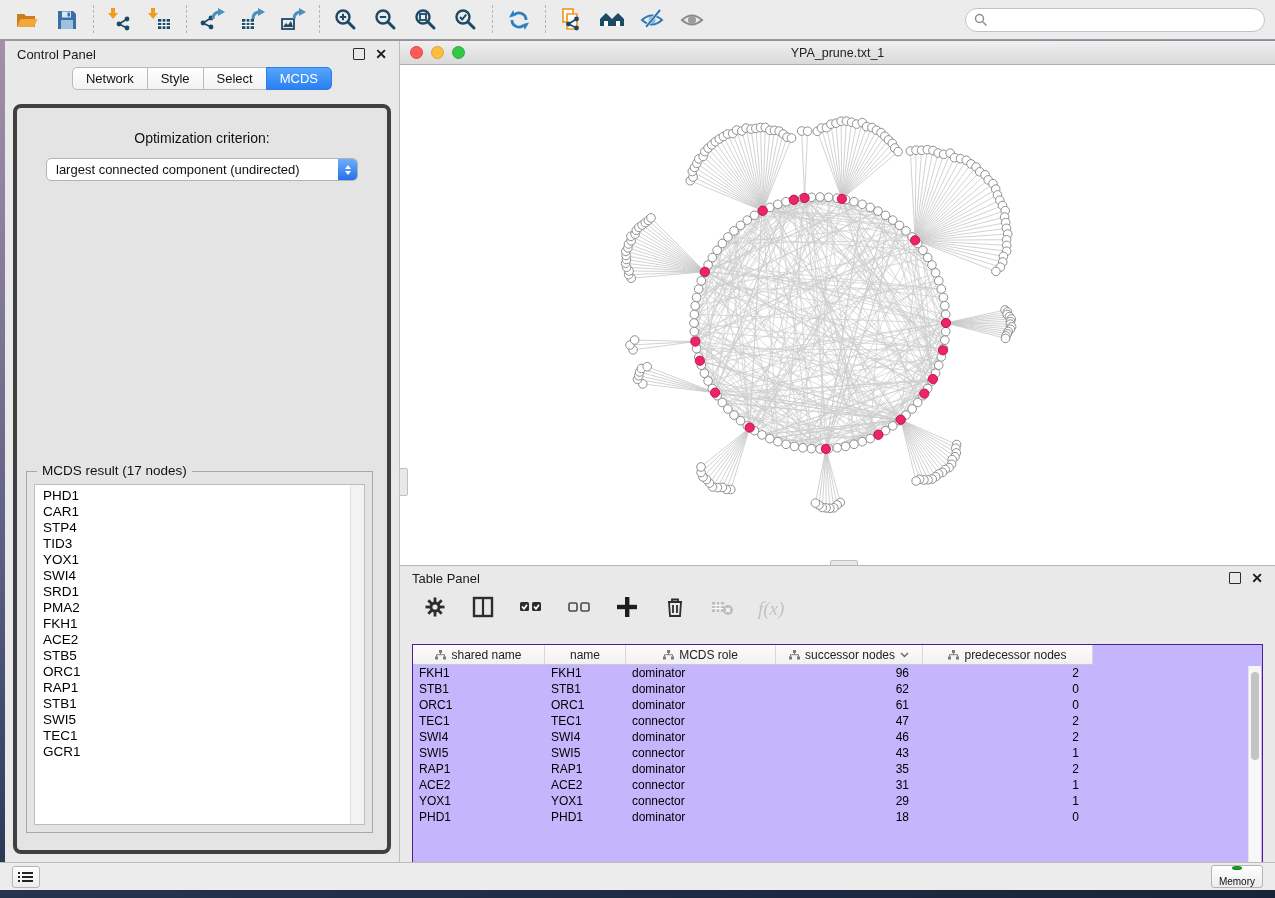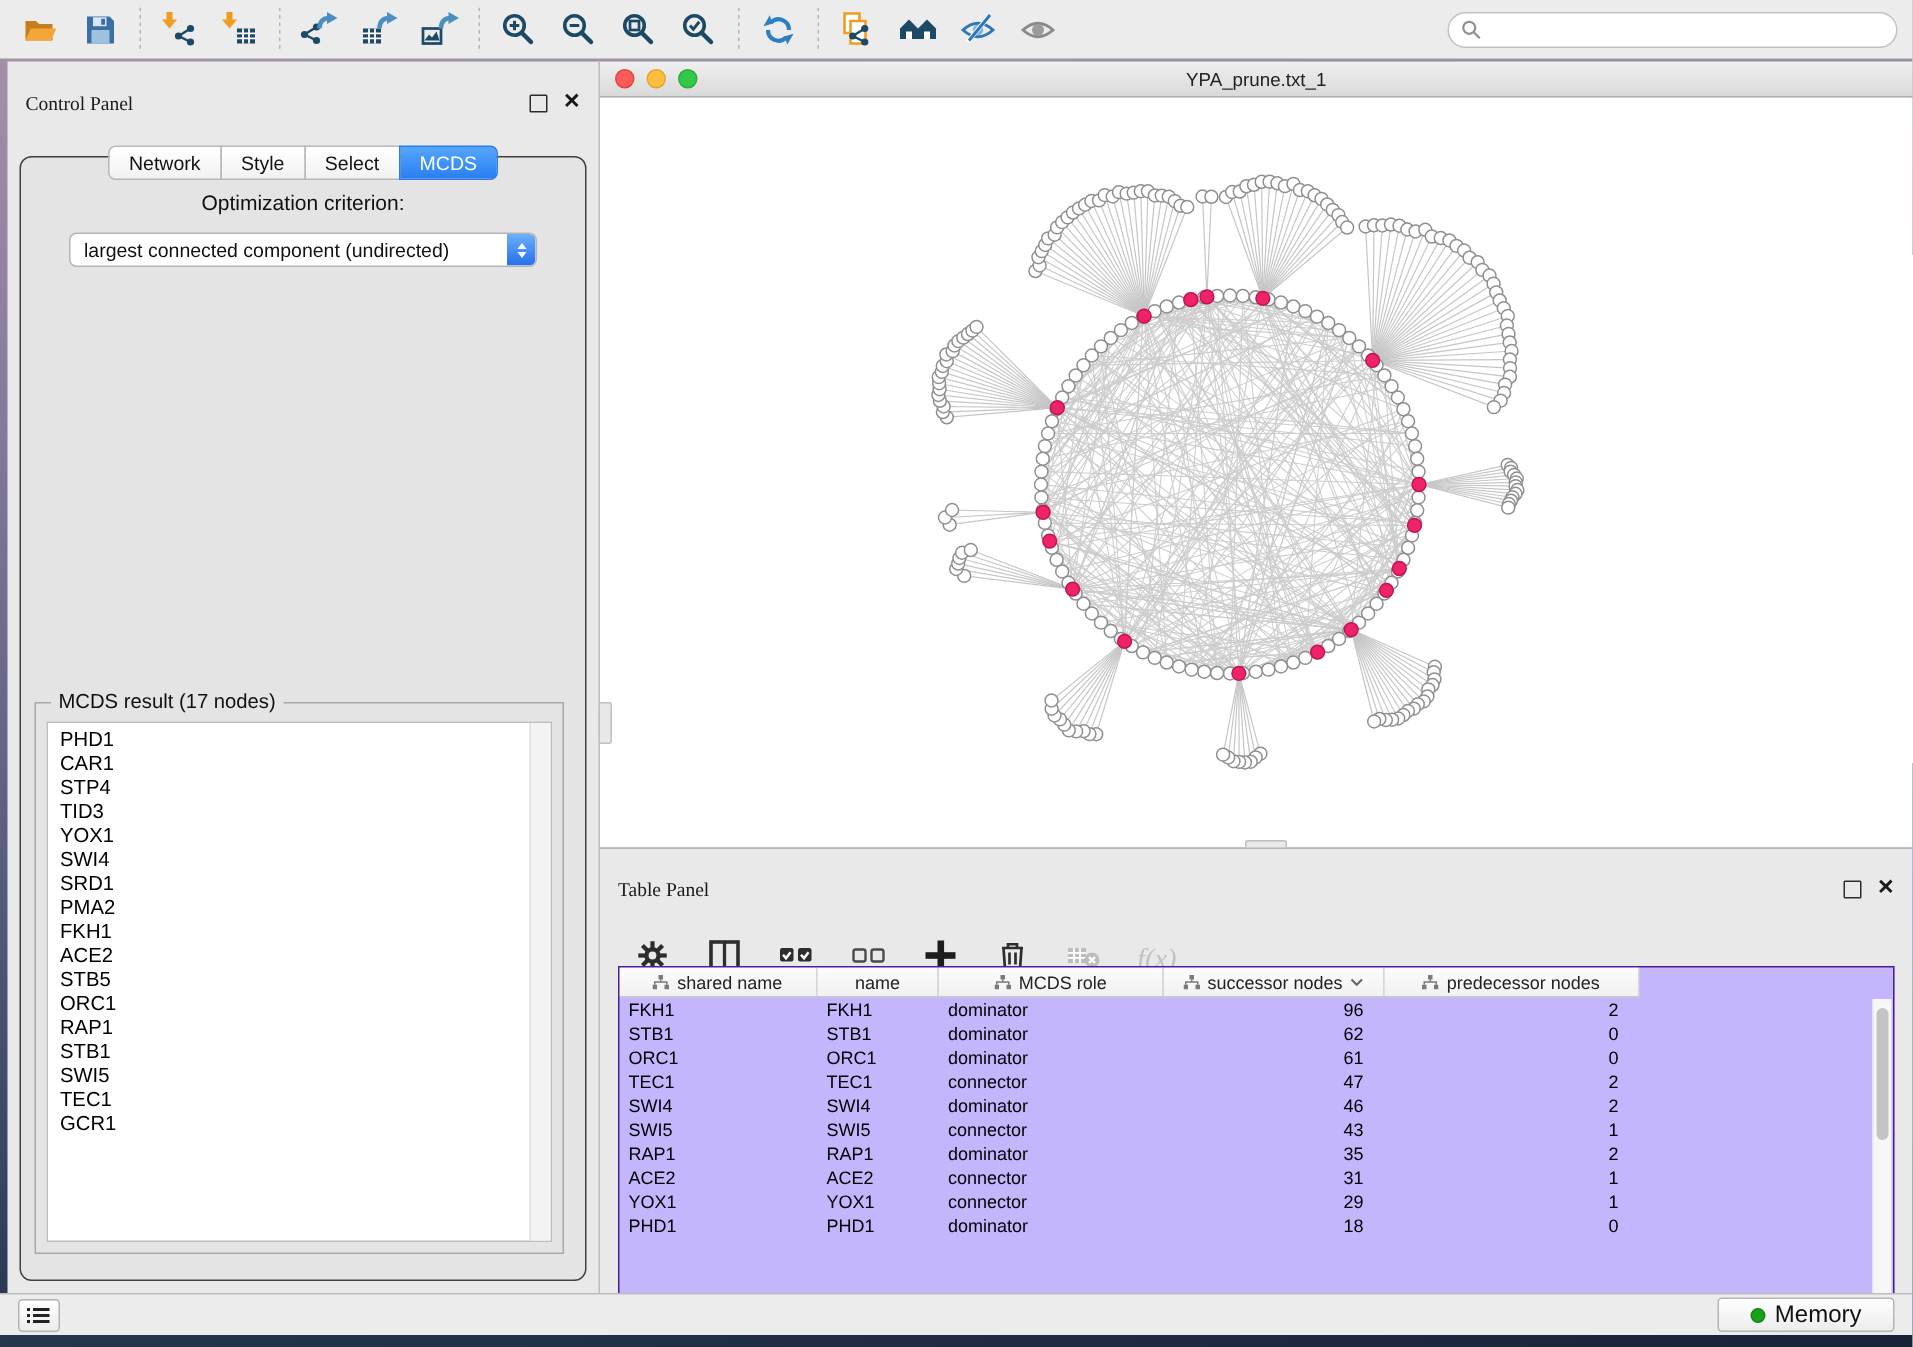--- a/index.html
+++ b/index.html
@@ -16,32 +16,32 @@
   .tsep{width:1px;height:30px;margin:0 9px;background-image:linear-gradient(#b5b5b5 55%,transparent 0);background-size:1px 5px;}
   .tbtn{width:34px;height:32px;display:flex;align-items:center;justify-content:center;border-radius:4px;}
   .tbtn svg{display:block;}
   .searchbox{margin-left:auto;display:flex;align-items:center;background:#fff;border:1px solid #c2c2c2;
     border-radius:12px;height:24px;width:300px;padding:0 8px;box-sizing:border-box;}
   .searchbox input{border:none;outline:none;flex:1;font:13px "Liberation Sans",sans-serif;background:transparent;margin-left:6px;}
   
   .workspace{position:absolute;left:5px;top:41px;width:1270px;height:821px;display:flex;}
   
   .cpanel{width:395px;height:100%;background:#e9e9e9;position:relative;box-sizing:border-box;border-right:1px solid #bdbdbd;}
-  .panel-titlebar{height:26px;display:flex;align-items:center;padding:15px 12px;font-size:13px;color:#1a1a1a;font-family:Liberation Serif, serif;}
+  .panel-titlebar{height:26px;display:flex;align-items:center;padding:0 12px;font-size:13px;color:#1a1a1a;}
   .panel-winbtns{margin-left:auto;display:flex;align-items:center;gap:10px;}
   .float-btn{width:10px;height:10px;border:1.6px solid #2c2c2c;border-radius:1px;display:inline-block;}
   .close-btn{font-size:14px;font-weight:bold;color:#1a1a1a;line-height:10px;}
   .seg-row{display:flex;justify-content:center;position:relative;z-index:2;}
   .seg-btn{padding:2px 13px;font-size:13px;color:#111;background:linear-gradient(#ffffff,#f2f2f2);
     border:1px solid #b9b9b9;margin-left:-1px;line-height:17px;}
   .seg-btn:first-child{border-radius:5px 0 0 5px;margin-left:0;}
   .seg-btn:last-child{border-radius:0 5px 5px 0;}
   .seg-btn.active{background:linear-gradient(#55a6fc,#2a7ff4);color:#fff;border-color:#2e7de2;}
   .cpanel-inner{position:absolute;left:8px;right:8px;top:63px;bottom:8px;background:#e4e4e4;
-    border:1px solid #404040;border-radius:8px;}
+    border:4px solid #404040;border-radius:8px;}
   .opt-label{text-align:center;font-size:14px;color:#111;margin-top:22px;}
   .dropdown{margin:12px auto 0;width:312px;height:23px;background:#fff;border:1px solid #b3b3b3;border-radius:5px;
     display:flex;align-items:center;box-sizing:border-box;overflow:hidden;}
   .dropdown .dd-text{flex:1;font-size:13px;color:#111;padding-left:9px;white-space:nowrap;}
   .dd-cap{width:19px;align-self:stretch;background:linear-gradient(#6cb0f8,#2570ee);display:flex;flex-direction:column;
     align-items:center;justify-content:center;gap:2px;border-radius:0 4px 4px 0;}
   .dd-cap i{width:0;height:0;border-left:3.5px solid transparent;border-right:3.5px solid transparent;display:block;}
   .dd-up{border-bottom:4px solid #fff;}
   .dd-down{border-top:4px solid #fff;}
   .btn-row{display:flex;justify-content:center;gap:13px;margin-top:14px;}
@@ -85,21 +85,21 @@
   .c0{width:132px;}.c1{width:81px;}.c2{width:150px;}.c3{width:147px;}.c4{width:170px;}
   .tscroll{position:absolute;top:21px;right:1px;bottom:1px;width:12px;background:#f7f7f7;border-left:1px solid #e4e4e4;}
   .tthumb{position:absolute;top:6px;left:1.5px;width:8px;height:88px;background:#c4c4c4;border-radius:4px;}
   .ttabs{position:absolute;left:0;right:0;top:270px;display:flex;justify-content:center;}
   
   .statusbar{position:absolute;left:0;top:862px;width:1275px;height:28px;background:#ececec;border-top:1px solid #bdbdbd;
     display:flex;align-items:center;padding:0 12px;box-sizing:border-box;}
   .sq-btn{background:linear-gradient(#fff,#ececec);border:1px solid #b5b5b5;border-radius:3px;display:flex;
     align-items:center;justify-content:center;}
   .list-btn{width:26px;height:20px;}
-  .mem-btn{margin-left:auto;height:21px;padding:0 21px;gap:6px;font-size:16px;color:#111;}
+  .mem-btn{margin-left:auto;height:21px;padding:0 7px;gap:6px;font-size:10px;color:#111;flex-direction:column;}
   .mem-dot{width:10px;height:10px;border-radius:50%;background:#18a21c;border:1px solid #118515;box-sizing:border-box;}
 </style>
 </head>
 <body>
 
 <div class="toolbar">
   <div id="toolbar-groups" style="display:flex;align-items:center;">
       <span class="tgroup">
         <span class="tbtn">
           <span>

